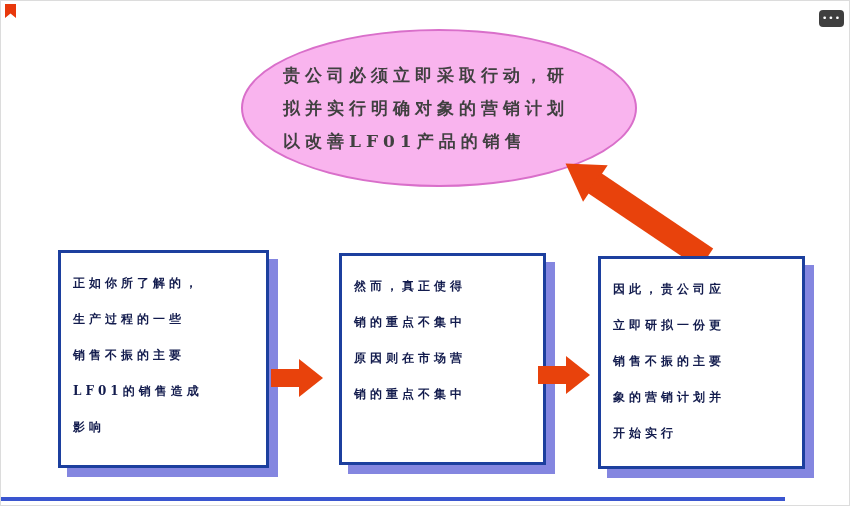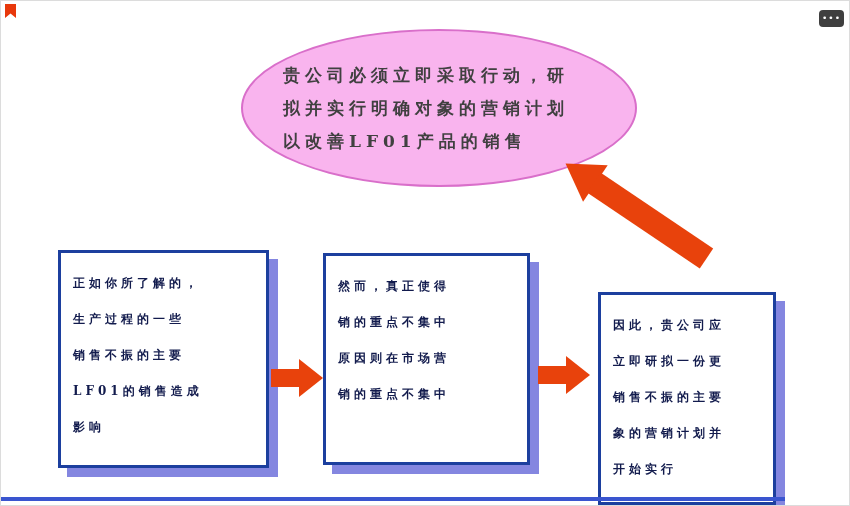--- a/index.html
+++ b/index.html
@@ -76,22 +76,22 @@
   }
   .flow-box .line {
     color: #121b4d;
     font-size: 12px;
     line-height: 36px;
     letter-spacing: 4px;
     white-space: nowrap;
     font-weight: bold;
   }
   #box-1 { left: 57px;  top: 249px; width: 211px; height: 218px; }
-  #box-2 { left: 322px; top: 252px; width: 207px; height: 212px; }
-  #box-3 { left: 597px; top: 255px; width: 178px; height: 213px; margin-top: 36px; }
+  #box-2 { left: 338px; top: 252px; width: 207px; height: 212px; }
+  #box-3 { left: 597px; top: 255px; width: 207px; height: 213px; }
 
   
   .h-arrow { position: absolute; width: 52px; height: 38px; }
   .h-arrow .body {
     position: absolute; left: 0; top: 10px;
     width: 28px; height: 18px;
     background: #e8420c;
   }
   .h-arrow .head {
     position: absolute; left: 28px; top: 0;

